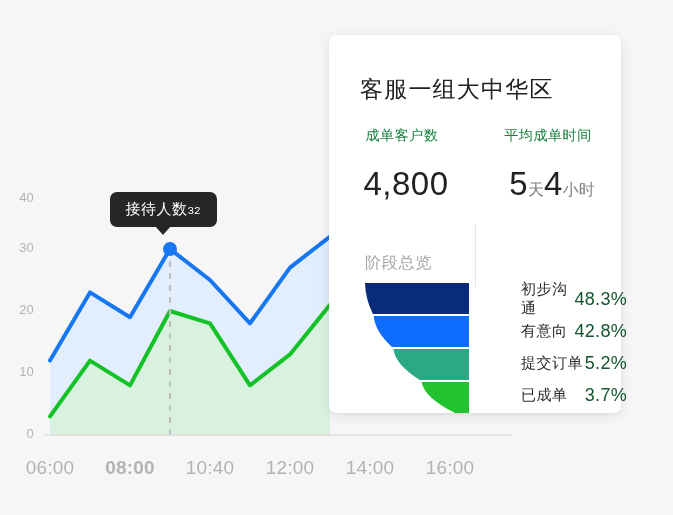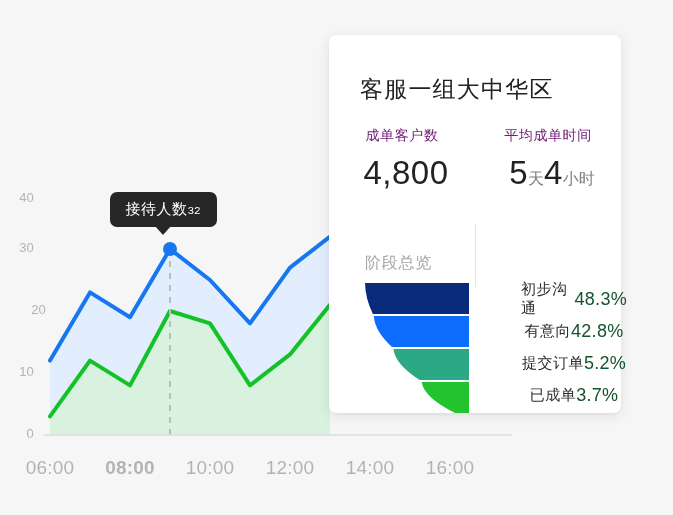--- a/index.html
+++ b/index.html
@@ -47,42 +47,42 @@
     background:#fff; border-radius:7px;
     box-shadow:0 3px 14px rgba(0,0,0,.09), 0 1px 3px rgba(0,0,0,.05);
   }
   #card-title {
     position:absolute; left:31px; top:39px;
     font-size:23px; color:#222; letter-spacing:1.2px; font-weight:400;
   }
 
   .stats { position:absolute; left:0; top:92px; width:100%; display:flex; }
   .stat { flex:1; text-align:center; position:relative; }
-  .stat-label { font-size:14px; color:#701a75; letter-spacing:.6px; }
+  .stat-label { font-size:14px; color:#15803d; letter-spacing:.6px; }
   .stat-value {
-    margin-top:11px; font-size:33px; color:#222;
+    margin-top:22px; font-size:33px; color:#222;
     letter-spacing:.5px; line-height:1;padding-left:8px;
   }
   .stat-value .unit { font-size:16px; color:#7d7d7d; letter-spacing:0; }
   .divider {
     position:absolute; left:50%; top:97px; width:1px; height:63px;
     background:#e6e6e6;
   }
 
   #funnel-heading {
     position:absolute; left:36px; top:218px;
     font-size:16px; color:#a6a6a6; letter-spacing:.8px;
   }
 
   #funnel-svg { position:absolute; left:36px; top:248px; }
 
   .funnel-rows { position:absolute; left:148px; top:248px; width:150px; }
   .funnel-row {
     height:32px; display:flex; align-items:center;
-    justify-content:center;
+    justify-content:space-between;
     margin-left:44px;
   }
   .funnel-row .name { font-size:15px; color:#2b2b2b; letter-spacing:.5px; }
   .funnel-row .pct  { font-size:18px; color:#14532d; letter-spacing:.3px; }
 </style>
 </head>
 <body>
 
 <div id="root">
 
@@ -107,27 +107,27 @@
         <line id="guide-line" stroke="#bdbdbd" stroke-width="2" stroke-dasharray="6 6" x1="170" x2="170" y1="249" y2="440"></line>
 
         <circle id="marker-dot" r="7" fill="#1677f0" cx="170" cy="249"></circle>
       </g>
 
       <line x1="44" y1="435" x2="512" y2="435" stroke="#dcdcdc" stroke-width="1.5"></line>
     </svg>
 
     <div class="y-tick" id="y4" style="left: 0px; top: 190px;">40</div>
     <div class="y-tick" id="y3" style="left: 0px; top: 240px;">30</div>
-    <div class="y-tick" id="y2" style="left: 12px; top: 302px;">20</div>
+    <div class="y-tick" id="y2" style="left: 0px; top: 302px;">20</div>
     <div class="y-tick" id="y1" style="left: 0px; top: 364px;">10</div>
     <div class="y-tick" id="y0" style="left: 0px; top: 426px;">0</div>
 
     <div class="x-tick" id="x0" style="left: 20px; top: 457px;">06:00</div>
     <div class="x-tick" id="x1" style="left: 100px; top: 457px; font-weight: bold;">08:00</div>
-    <div class="x-tick" id="x2" style="left: 180px; top: 457px;">10:00</div>
+    <div class="x-tick" id="x2" style="left: 180px; top: 457px;">10:40</div>
     <div class="x-tick" id="x3" style="left: 260px; top: 457px;">12:00</div>
     <div class="x-tick" id="x4" style="left: 340px; top: 457px;">14:00</div>
     <div class="x-tick" id="x5" style="left: 420px; top: 457px;">16:00</div>
 
     <div id="tooltip" style="left: 109.5px; top: 192px;">
       <span class="ttl">接待人数</span><span class="val">32</span>
     </div>
   </div>
 
   <div id="card">

